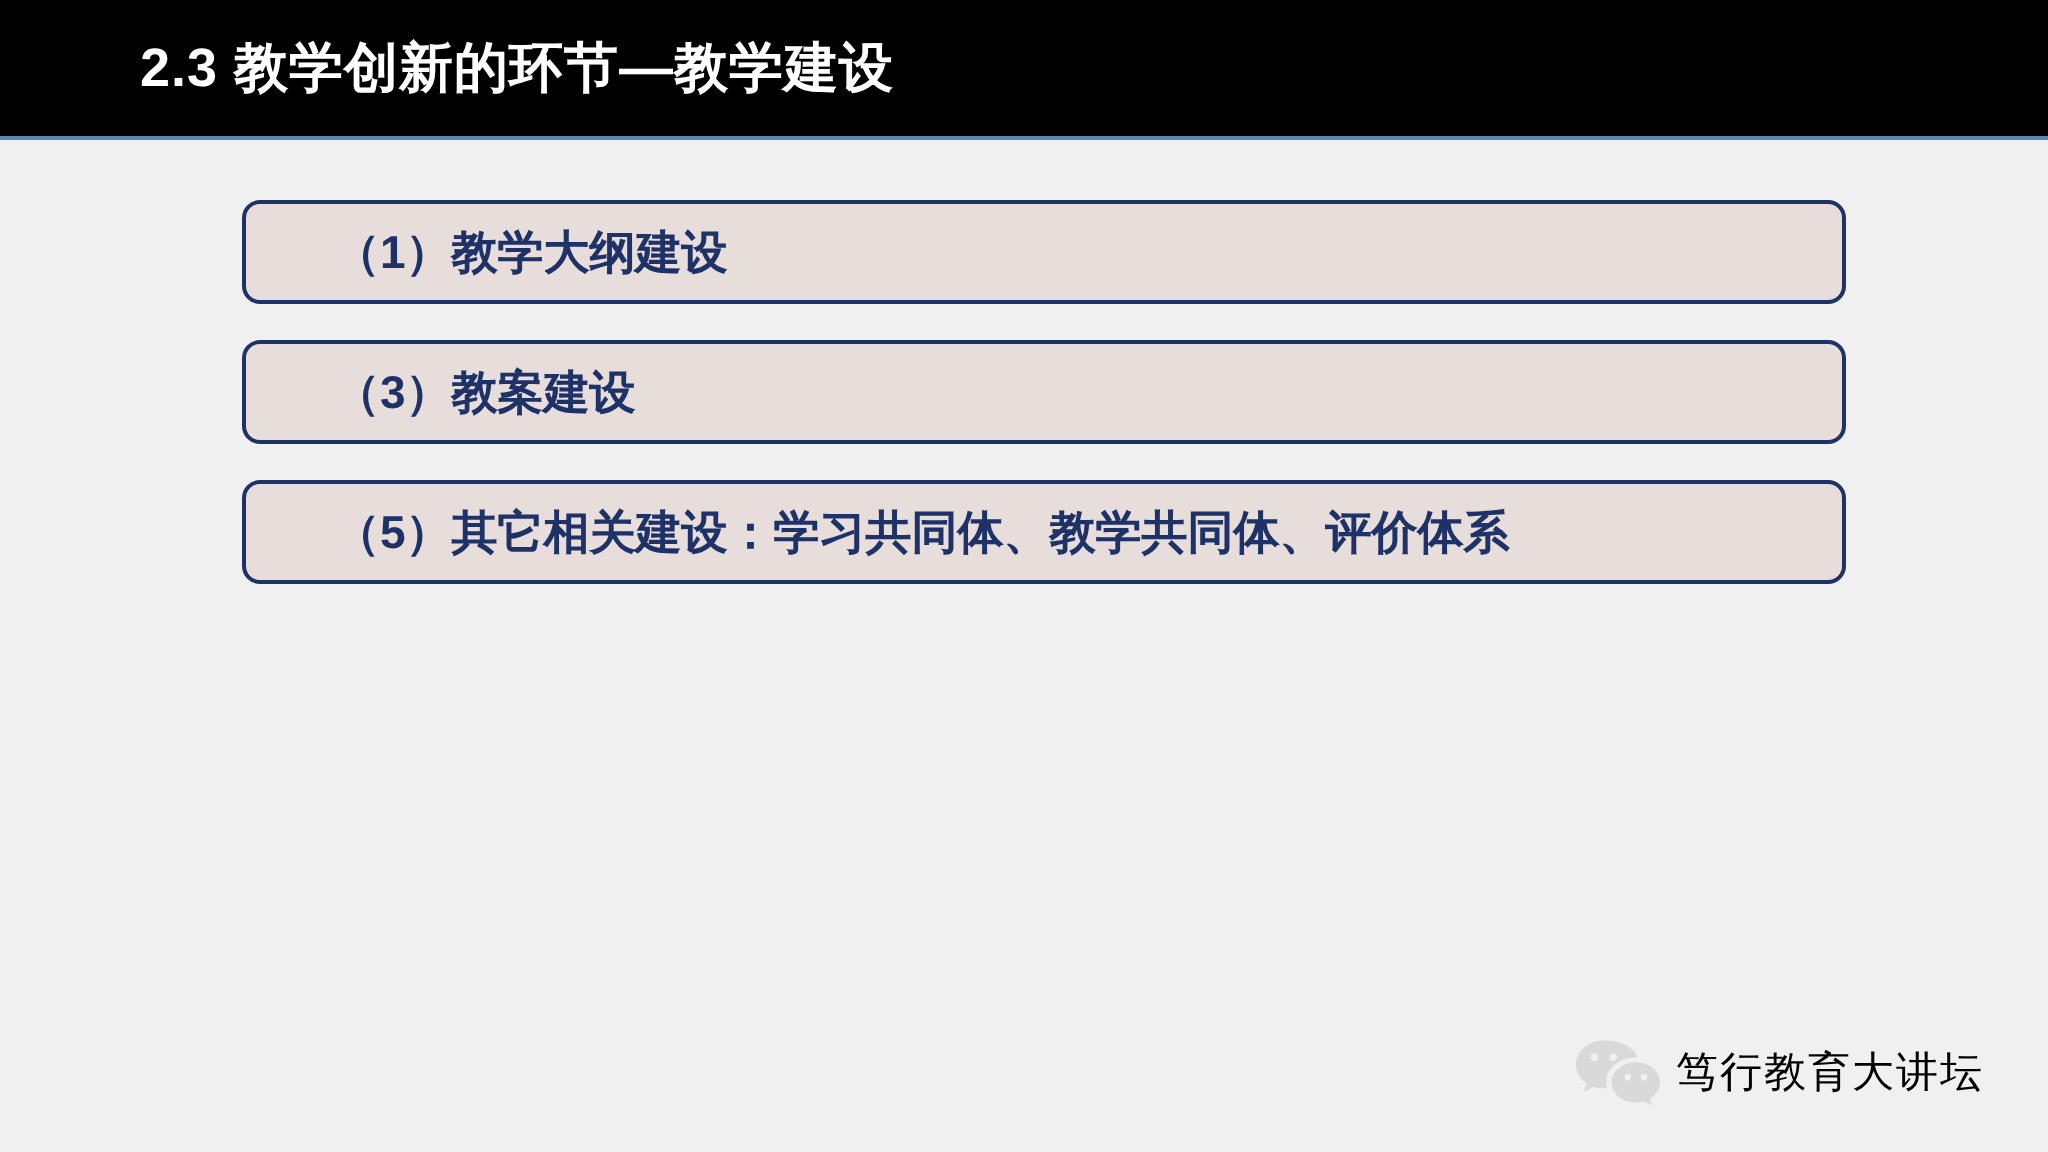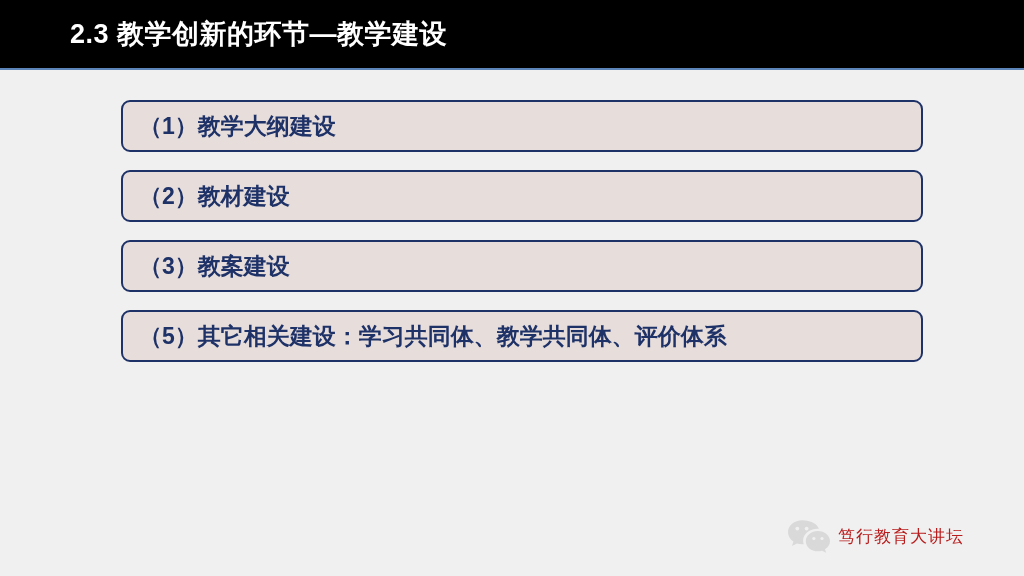--- a/index.html
+++ b/index.html
@@ -61,21 +61,21 @@
     background: #e7dedb;
     border: 2px solid #1f3268;
     border-radius: 9px;
     display: flex;
     align-items: center;
   }
   .item-box:last-child {
     margin-bottom: 12px;
   }
   .item-text {
-    padding-left: 16px;
+    padding-left: 44px;
     padding-right: 8px;
     color: #1f3268;
     font-size: 23px;
     font-weight: bold;
     white-space: nowrap;
     line-height: 30px;
   }
   .item-box.wide .item-text {
     font-size: 23px;
   }
@@ -89,45 +89,42 @@
     align-items: center;
     height: 42px;
   }
   .wechat-icon {
     width: 46px;
     height: 38px;
     flex: 0 0 auto;
     margin-right: 6px;
   }
   .watermark-text {
-    color: #b91c1c;
-    font-size: 17px;
+    color: #000000;
+    font-size: 21px;
     font-weight: normal;
     letter-spacing: 1px;
     white-space: nowrap;
     line-height: 28px;
   }
 </style>
 </head>
 <body>
 
 <div class="header-band">
   <div class="slide-title">2.3 教学创新的环节—教学建设</div>
 </div>
 <div class="header-underline"></div>
 
 <div class="items-area">
 
   <div class="item-box">
     <span class="item-text">（1）教学大纲建设</span>
   </div>
 
-  <div class="item-box">
-    <span class="item-text">（2）教材建设</span>
-  </div>
 
   <div class="item-box">
     <span class="item-text">（3）教案建设</span>
   </div>
 
 
   <div class="item-box wide">
     <span class="item-text">（5）其它相关建设：学习共同体、教学共同体、评价体系</span>
   </div>
 

